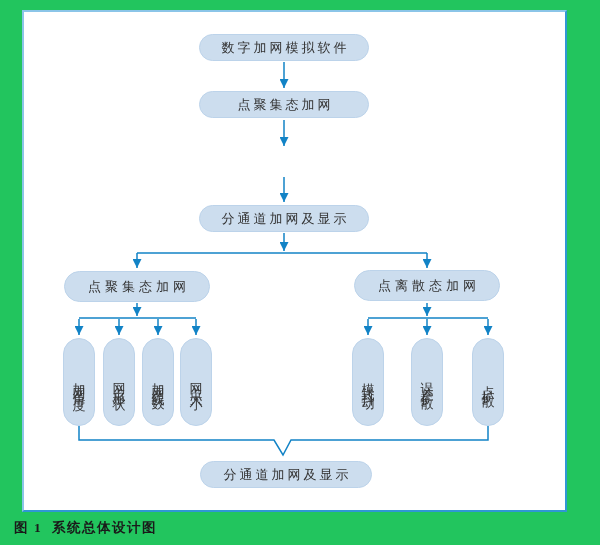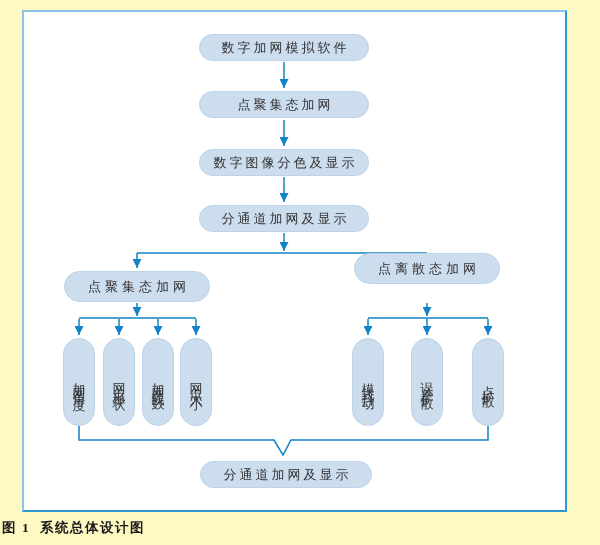--- a/index.html
+++ b/index.html
@@ -1,17 +1,17 @@
 <!DOCTYPE html>
 <html><head>
 <meta charset="utf-8">
 <style>
   html,body { margin:0; padding:0; background:#ffffff; }
   .canvas {
-    position:relative; width:600px; height:545px; background:#fef9c3;
+    position:relative; width:600px; height:545px; background:#22c55e;
     font-family:"Liberation Serif","DejaVu Serif",serif; overflow:hidden;
   }
   .frame {
     position:absolute; left:22px; top:10px; width:545px; height:502px;
     box-sizing:border-box; background:#ffffff;
     border-top:2px solid #8bc5e8; border-left:2px solid #8bc5e8;
     border-right:2px solid #2f97d4; border-bottom:2px solid #2f97d4;
   }
   .connectors { position:absolute; left:0; top:0; pointer-events:none; }
   .node {
@@ -21,21 +21,21 @@
     font-size:13px; letter-spacing:3px; text-indent:3px; line-height:1;
   }
   .hbox  { height:27px; border-radius:14px; }
   .bbox  { height:31px; border-radius:16px; letter-spacing:4px; text-indent:4px;text-align:center; }
   .pill  {
     width:32px; height:88px; border-radius:16px;
     writing-mode:vertical-lr; text-orientation:upright;
     letter-spacing:5px; text-indent:0;
   }
   .caption {
-    position:absolute; left:2px; top:519px; color:#1a1a1a;
+    position:absolute; left:14px; top:519px; color:#1a1a1a;
     font-size:13.5px; font-weight:bold; letter-spacing:1.5px; white-space:pre;
   }
 </style>
 </head>
 <body>
 
 <div class="canvas">
 
   <div class="frame"></div>
 
@@ -68,25 +68,24 @@
       <line x1="368" y1="319" x2="368" y2="335" marker-end="url(#ah)"></line>
       <line x1="427" y1="319" x2="427" y2="335" marker-end="url(#ah)"></line>
       <line x1="488" y1="319" x2="488" y2="335" marker-end="url(#ah)"></line>
 
       <path d="M79,426 L79,440 L274,440 L283,455 L291,440 L488,440 L488,426"></path>
     </g>
   </svg>
 
   <div class="node hbox" style="left:199px; top:34px;  width:170px;">数字加网模拟软件</div>
   <div class="node hbox" style="left:199px; top:91px;  width:170px;">点聚集态加网</div>
-  <div class="node hbox" style="left:199px; top:149px; width:170px;">数字图像分色及显示</div>
   <div class="node hbox" style="left:199px; top:205px; width:170px;">分通道加网及显示</div>
 
   <div class="node bbox" style="left:64px;  top:271px; width:146px;">点聚集态加网</div>
-  <div class="node bbox" style="left:354px; top:253px; width:146px;">点离散态加网</div>
+  <div class="node bbox" style="left:354px; top:270px; width:146px;">点离散态加网</div>
 
   <div class="node pill" style="left:63px;  top:338px;">加网角度</div>
   <div class="node pill" style="left:103px; top:338px;">网点形状</div>
   <div class="node pill" style="left:142px; top:338px;">加网线数</div>
   <div class="node pill" style="left:180px; top:338px;">网点大小</div>
 
   <div class="node pill" style="left:352px; top:338px;">模式抖动</div>
   <div class="node pill" style="left:411px; top:338px;">误差扩散</div>
   <div class="node pill" style="left:472px; top:338px;">点扩散</div>
 

